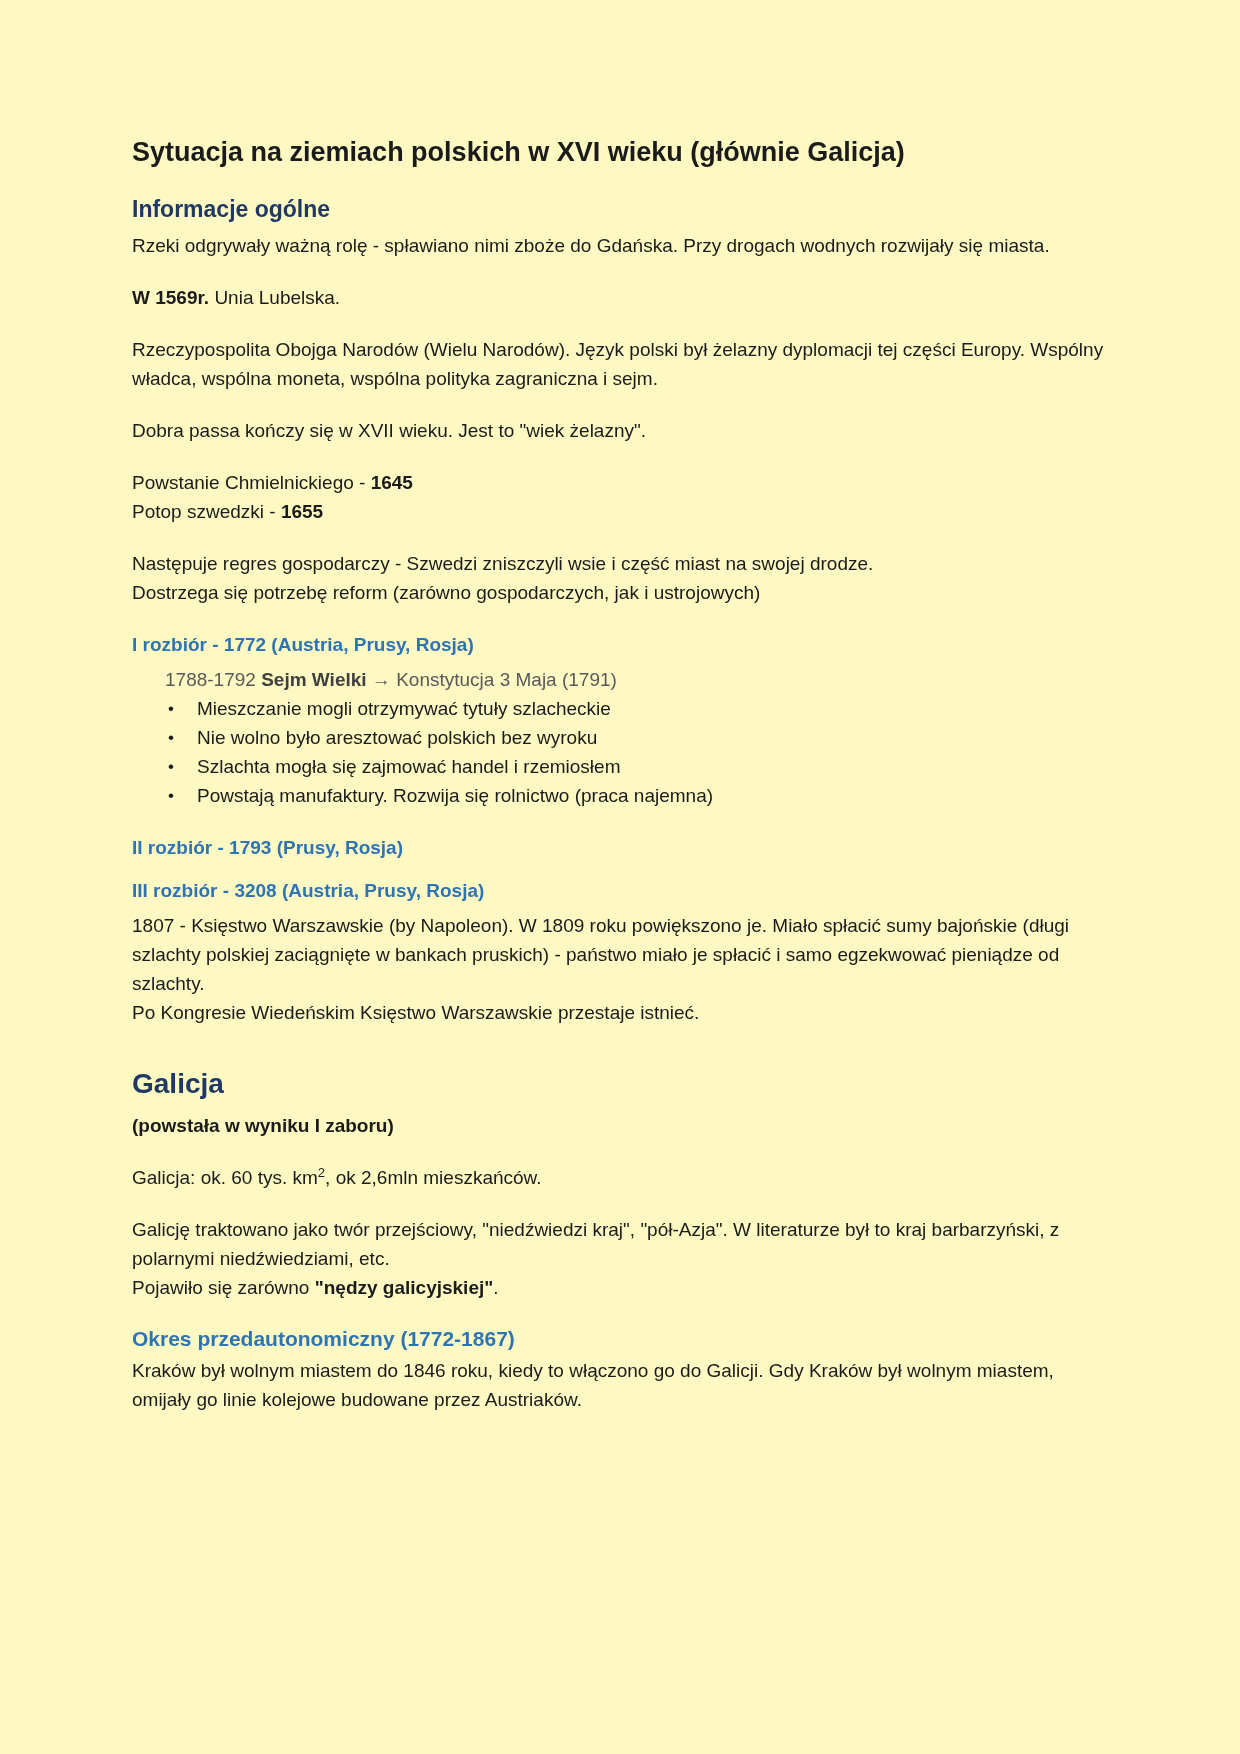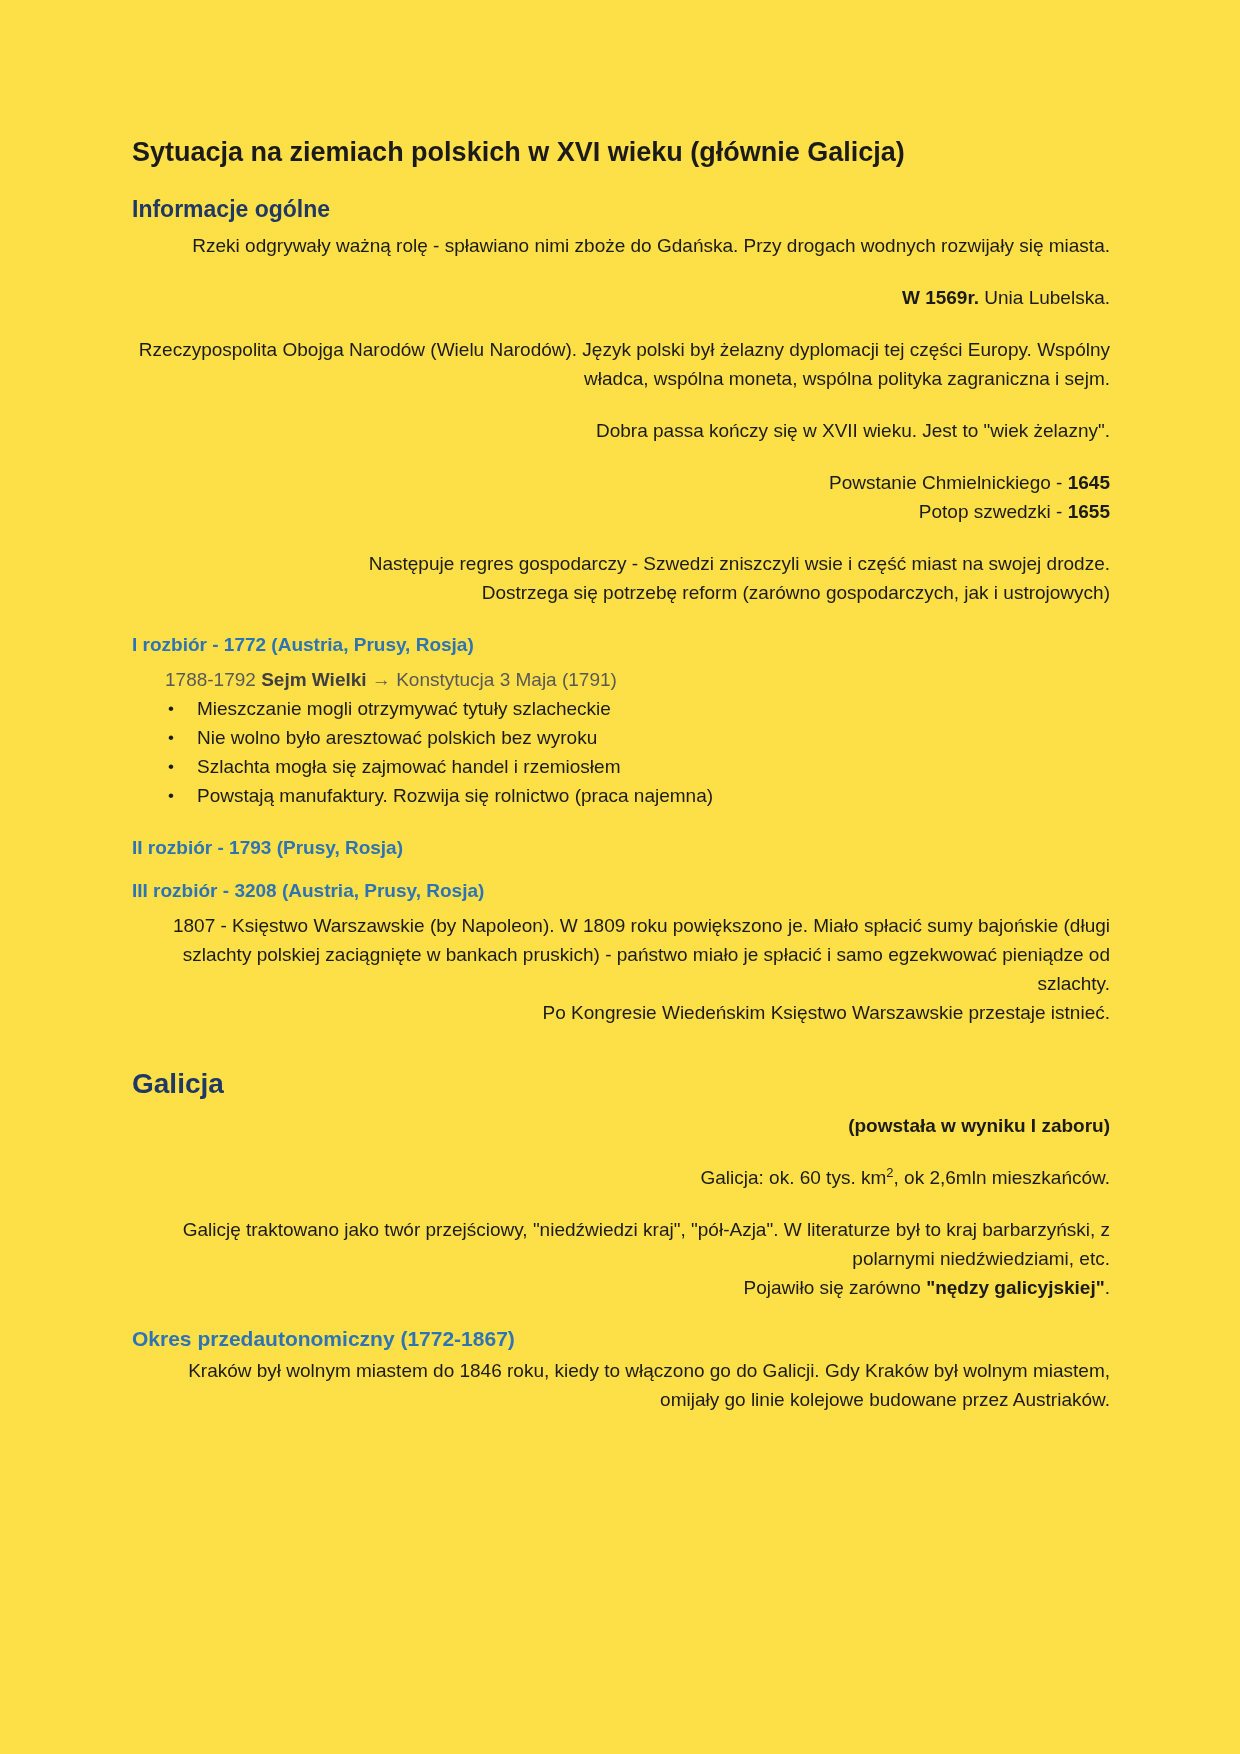--- a/index.html
+++ b/index.html
@@ -4,21 +4,21 @@
 <style>
   html, body {
     margin: 0;
     padding: 0;
     background: #ffffff;
   }
   .page {
     position: relative;
     width: 1240px;
     height: 1754px;
-    background: #fde047;
+    background: #fef9c3;
     box-sizing: border-box;
     padding: 136px 130px 0 132px;
     font-family: "Liberation Sans", sans-serif;
     color: #1b1b1b;
     overflow: hidden;
   }
   .doc-title {
     font-size: 27px;
     font-weight: bold;
     color: #1b1b1b;
@@ -50,21 +50,20 @@
     font-size: 21px;
     font-weight: bold;
     color: #2E74B5;
     margin: 14px 0 4px 0;
     line-height: 1.3;
   }
   .para {
     font-size: 19px;
     line-height: 29px;
     margin: 0 0 23px 0;
-    text-align: right;
   }
   .b { font-weight: bold; }
   .sejm-line {
     font-size: 19px;
     line-height: 29px;
     margin: 0 0 0 33px;
     color: #595959;
   }
   .sejm-name {
     color: #404040;

